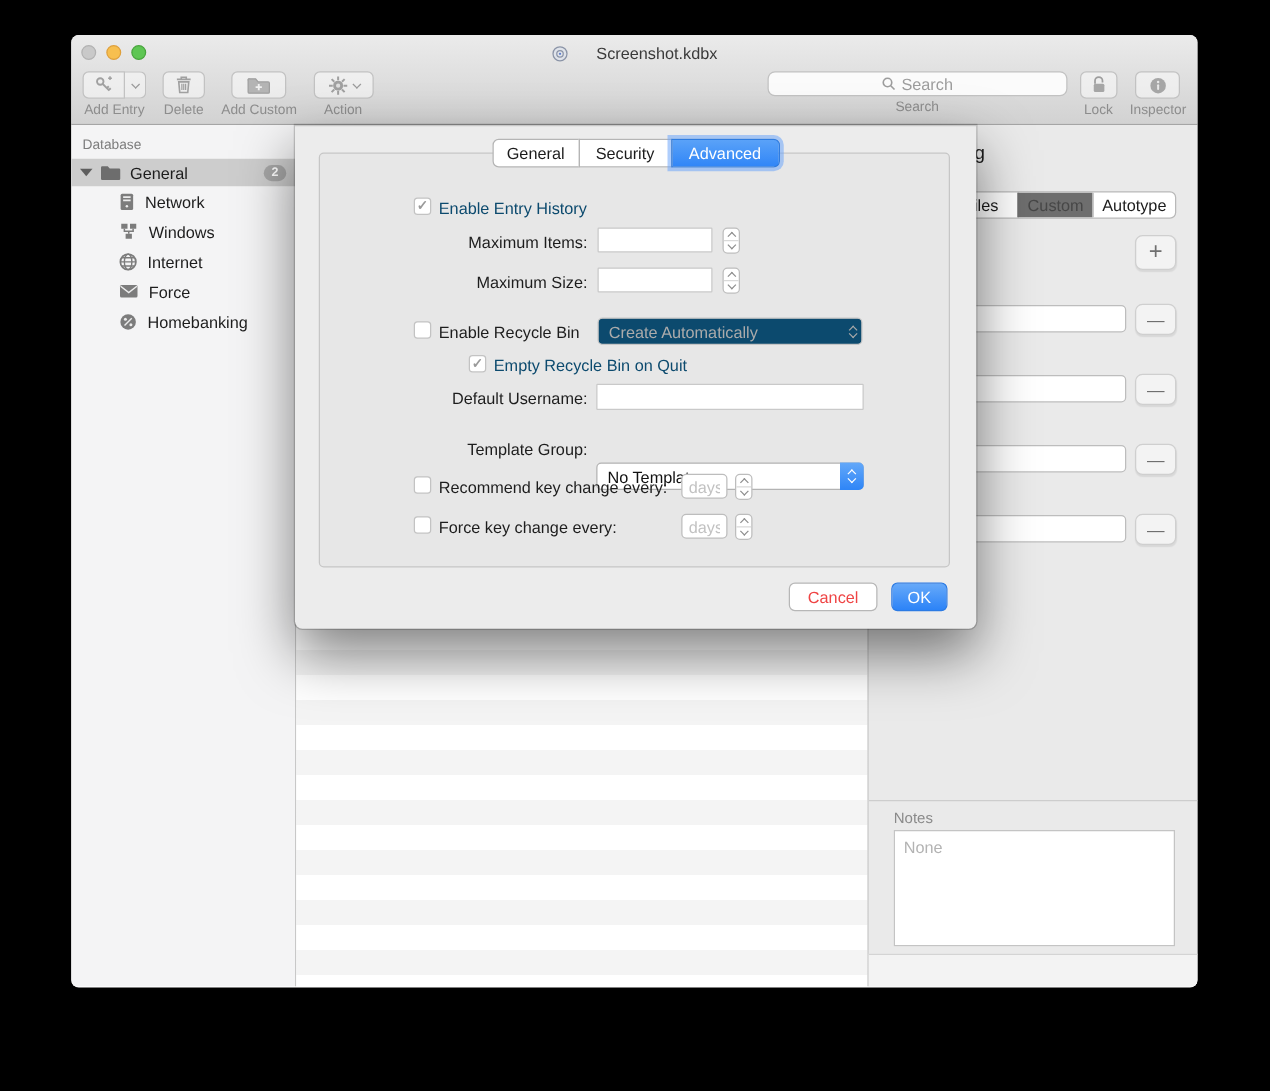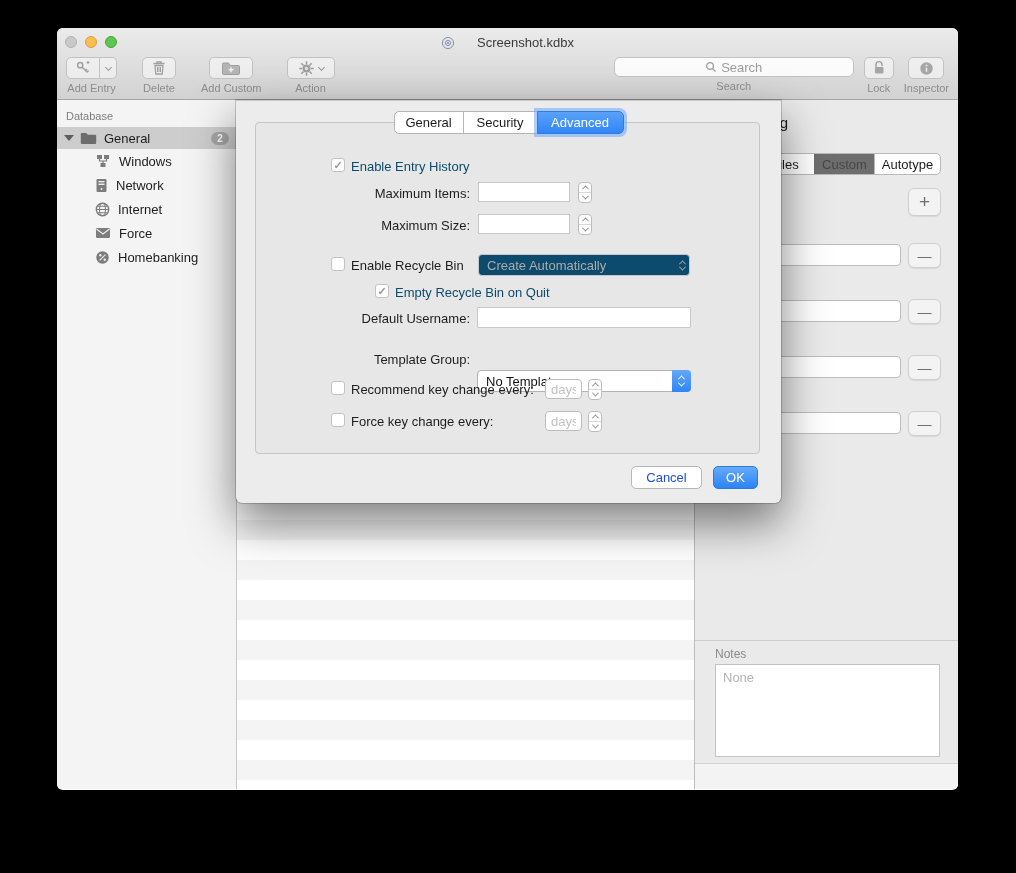--- a/index.html
+++ b/index.html
@@ -15,21 +15,21 @@
             background:linear-gradient(#ebebeb,#d2d2d2);
             border-bottom:1px solid #a5a5a5; }
   .traffic { position:absolute; left:8px; top:8px; display:flex; gap:8px; }
   .light { width:12px; height:12px; border-radius:50%; }
   .light.gray  { background:#c9c9c9; border:1px solid #b2b2b2; }
   .light.yellow{ background:#f7bf4f; border:1px solid #dfa03c; }
   .light.green { background:#5ec653; border:1px solid #48a53c; }
   .win-title { position:absolute; left:0; right:0; top:7px; text-align:center;
                font-size:13px; color:#3a3a3a; display:flex; justify-content:center; align-items:center; gap:22px; }
 
-  .tb-left { position:absolute; left:9px; top:29px; display:flex; gap:25px; }
+  .tb-left { position:absolute; left:9px; top:29px; display:flex; gap:13px; }
   .tb-right{ position:absolute; right:9px; top:29px; display:flex; gap:10px; align-items:flex-start; }
   .tool { display:flex; flex-direction:column; align-items:center; }
   .tool-label { margin-top:3px; font-size:11px; color:#8d8d8d; white-space:nowrap; }
   .tool-btn { height:22px; border-radius:5px; background:rgba(252,252,252,.55);
               border:1px solid #c2c2c2; display:flex; align-items:center; justify-content:center; }
   .split { display:flex; }
   .split .main { width:34px; border-radius:5px 0 0 5px; }
   .split .arrow{ width:17px; border-left:none; border-radius:0 5px 5px 0; }
   .btn-delete { width:34px; }
   .btn-group  { width:44px; }
@@ -127,21 +127,21 @@
                        justify-content:center; gap:1px; align-items:center; }
   .popup .pop-arrows .chev { border-color:#a9a9a9; }
   .popup.enabled { border-color:#b3b3b3; color:#111; }
   .popup .blue-cap { position:absolute; right:-1px; top:-1px; bottom:-1px; width:19px;
                      border-radius:0 4px 4px 0; background:linear-gradient(#63a8f9,#2e85f7);
                      display:flex; flex-direction:column; justify-content:center; gap:2px; align-items:center; }
   .popup .blue-cap .chev { border-color:#fff; }
 
   .btn { display:flex; align-items:center; justify-content:center; height:23px; border-radius:5px;
          font-size:13px; }
-  .btn.plain { background:#fff; border:1px solid #b7b7b7; color:#1d4ed8; }
+  .btn.plain { background:#fff; border:1px solid #b7b7b7; color:#ef4444; }
   .btn.primary { background:linear-gradient(#66a9f9,#2c83f7); border:1px solid #2c7be4; color:#fff; }
 
   svg { display:block; }
 </style>
 </head>
 <body>
 
 <div class="window">
 
   <div class="header">
@@ -255,36 +255,36 @@
       <div class="group-row">
         <span class="disclosure"></span>
         <svg width="17" height="13" viewBox="0 0 17 13" style="margin-left:6px">
           <path d="M0.8 2 a1 1 0 0 1 1 -1 h4.4 l1.6 1.8 h7.4 a1 1 0 0 1 1 1 v7.2 a1 1 0 0 1 -1 1 h-13.4 a1 1 0 0 1 -1 -1z" fill="#6d6d6d"></path>
         </svg>
         <span class="g-label">General</span>
         <span class="badge">2</span>
       </div>
 
       <div class="child-row">
+        <svg width="13" height="15" viewBox="0 0 13 15">
+          <rect x="1.5" y="1" width="10" height="13" rx="1.2" fill="#7c7c7c"></rect>
+          <rect x="3.5" y="3" width="6" height="1.4" fill="#ececec"></rect>
+          <rect x="3.5" y="5.6" width="6" height="1.4" fill="#ececec"></rect>
+          <circle cx="6.5" cy="11" r="1" fill="#ececec"></circle>
+        </svg>
+        <span class="c-label">Network</span>
+      </div>
+      <div class="child-row">
         <svg width="16" height="14" viewBox="0 0 16 14">
           <rect x="2" y="1" width="5" height="4" fill="#7c7c7c"></rect>
           <rect x="9" y="1" width="5" height="4" fill="#7c7c7c"></rect>
           <rect x="5.5" y="9" width="5" height="4" fill="#7c7c7c"></rect>
           <path d="M4.5 5 v2 h7 v-2 M8 7 v2" stroke="#7c7c7c" stroke-width="1.2" fill="none"></path>
         </svg>
         <span class="c-label">Windows</span>
-      </div>
-      <div class="child-row">
-        <svg width="13" height="15" viewBox="0 0 13 15">
-          <rect x="1.5" y="1" width="10" height="13" rx="1.2" fill="#7c7c7c"></rect>
-          <rect x="3.5" y="3" width="6" height="1.4" fill="#ececec"></rect>
-          <rect x="3.5" y="5.6" width="6" height="1.4" fill="#ececec"></rect>
-          <circle cx="6.5" cy="11" r="1" fill="#ececec"></circle>
-        </svg>
-        <span class="c-label">Network</span>
       </div>
       <div class="child-row">
         <svg width="15" height="15" viewBox="0 0 15 15">
           <circle cx="7.5" cy="7.5" r="6.2" fill="none" stroke="#7c7c7c" stroke-width="1.4"></circle>
           <ellipse cx="7.5" cy="7.5" rx="3" ry="6.2" fill="none" stroke="#7c7c7c" stroke-width="1.1"></ellipse>
           <path d="M1.5 7.5 h12 M2.4 4.2 h10.2 M2.4 10.8 h10.2" stroke="#7c7c7c" stroke-width="1.1"></path>
         </svg>
         <span class="c-label">Internet</span>
       </div>
       <div class="child-row">

